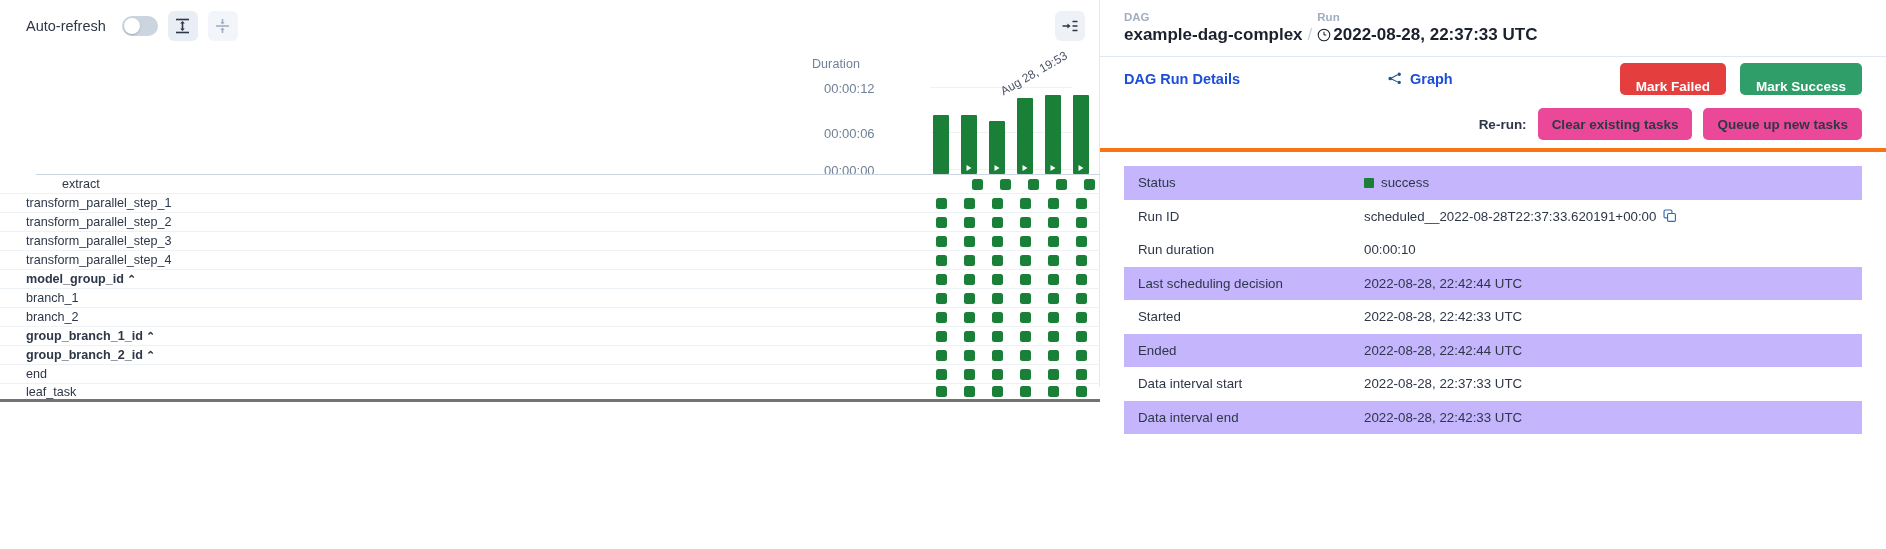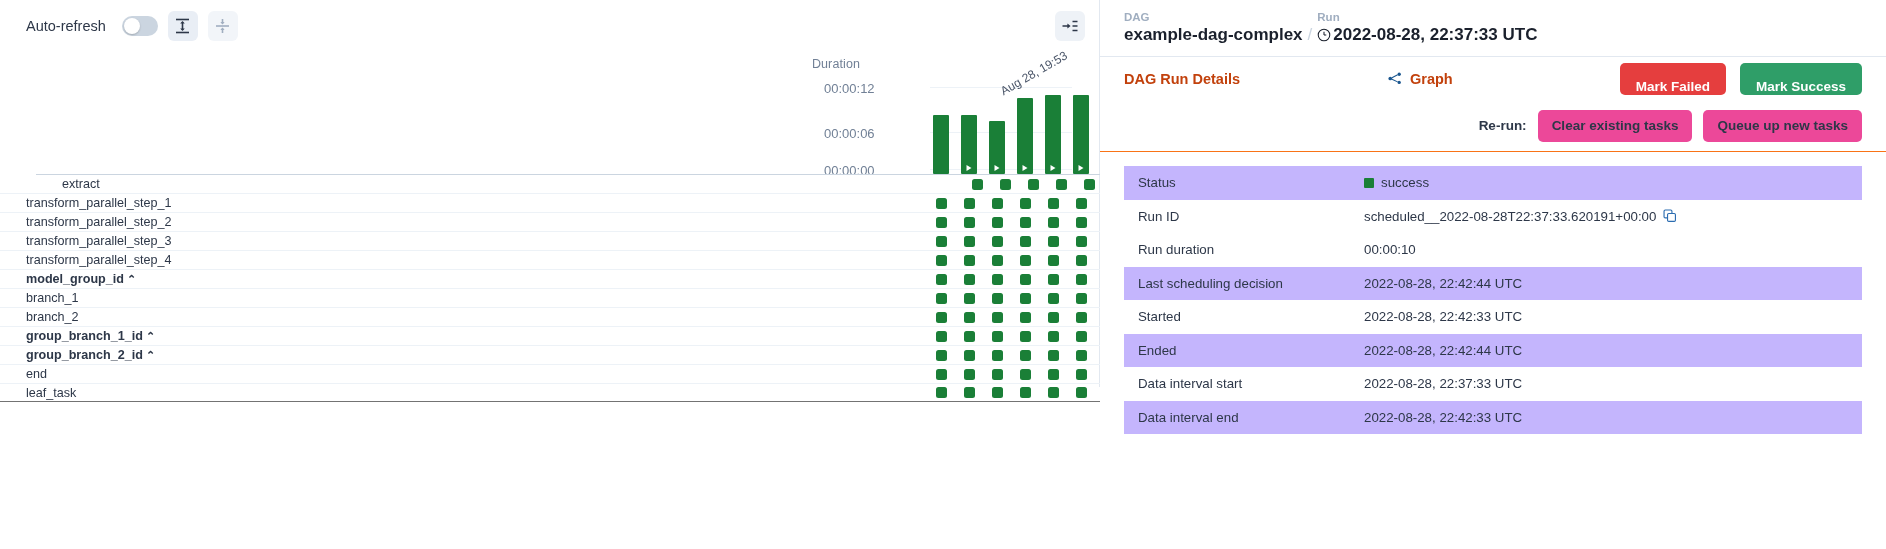--- a/index.html
+++ b/index.html
@@ -116,21 +116,21 @@
     position: absolute; left: 0; top: 174px;
     width: 1100px;
   }
   .task-row {
     position: relative;
     height: 19px;
     border-top: 1px solid #edf2f7;
     display: flex; align-items: center;
   }
   .task-row:first-child { border-top: 1px solid #cbd5e0; margin-left: 36px; }
-  .task-row:last-child { border-bottom: 1px solid #737373; }
+  .task-row:last-child { border-bottom: 3px solid #737373; }
   .task-name {
     font-size: 12.6px; color: #2d3748;
     padding-left: 26px; white-space: nowrap;
     flex: 0 0 auto;
   }
   .task-name.group { font-weight: bold; }
   .caret {
     display: inline-block; margin-left: 3px;
     font-size: 11px; color: #2d3748;
   }
@@ -169,38 +169,38 @@
 
   .tabs-row {
     margin-top: 10px;
     border-top: 1px solid #e2e8f0;
     display: flex; align-items: center;
     height: 44px;
     padding: 0 24px;
     position: relative;
   }
   .tab {
-    font-size: 14.5px; font-weight: bold; color: #c2410c;
+    font-size: 14.5px; font-weight: bold; color: #1d4ed8;
     cursor: pointer; display: flex; align-items: center; gap: 7px;
   }
   .tab.details { margin-right: 148px; }
   .btn {
     border: none; cursor: pointer; font-weight: bold;
     font-size: 13.5px; border-radius: 5px; color: #fff;
     height: 30px; padding: 16px 16px;
   }
   .btn-danger { background: #e53e3e; }
   .btn-success { background: #2f9e68; }
   .head-actions { position: absolute; right: 24px; display: flex; gap: 14px; }
 
   .rerun-row {
     height: 52px; display: flex; align-items: center;
     justify-content: flex-end; gap: 11px;
     padding: 0 24px;
-    border-bottom: 1px solid #f97316;
+    border-bottom: 4px solid #f97316;
   }
   .rerun-label { font-size: 13.5px; font-weight: bold; color: #2d3748; }
   .btn-ghost {
     background: #ec4899; color: #2d3748;
     font-weight: bold; font-size: 13.5px;
     border: none; border-radius: 5px; height: 32px;
     padding: 0 14px; cursor: pointer;
   }
 
   .details-table { padding: 0 24px; margin-top: 14px; }

